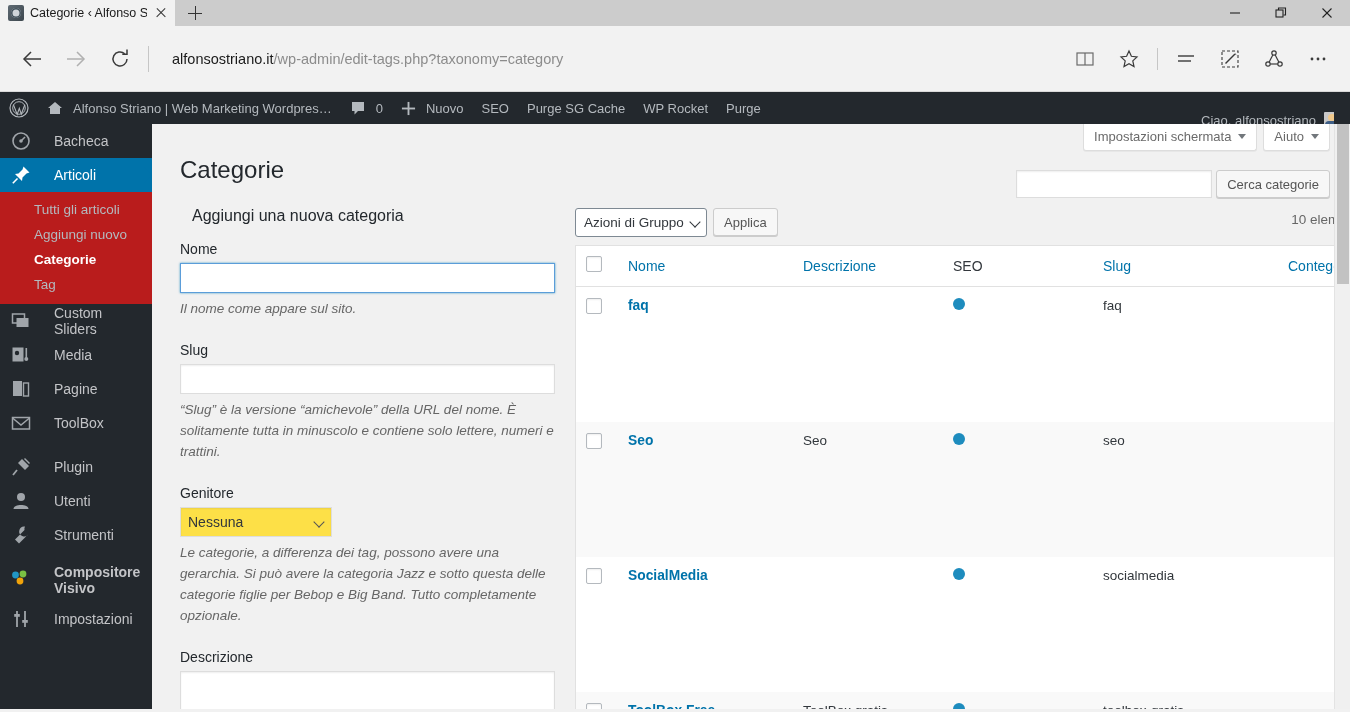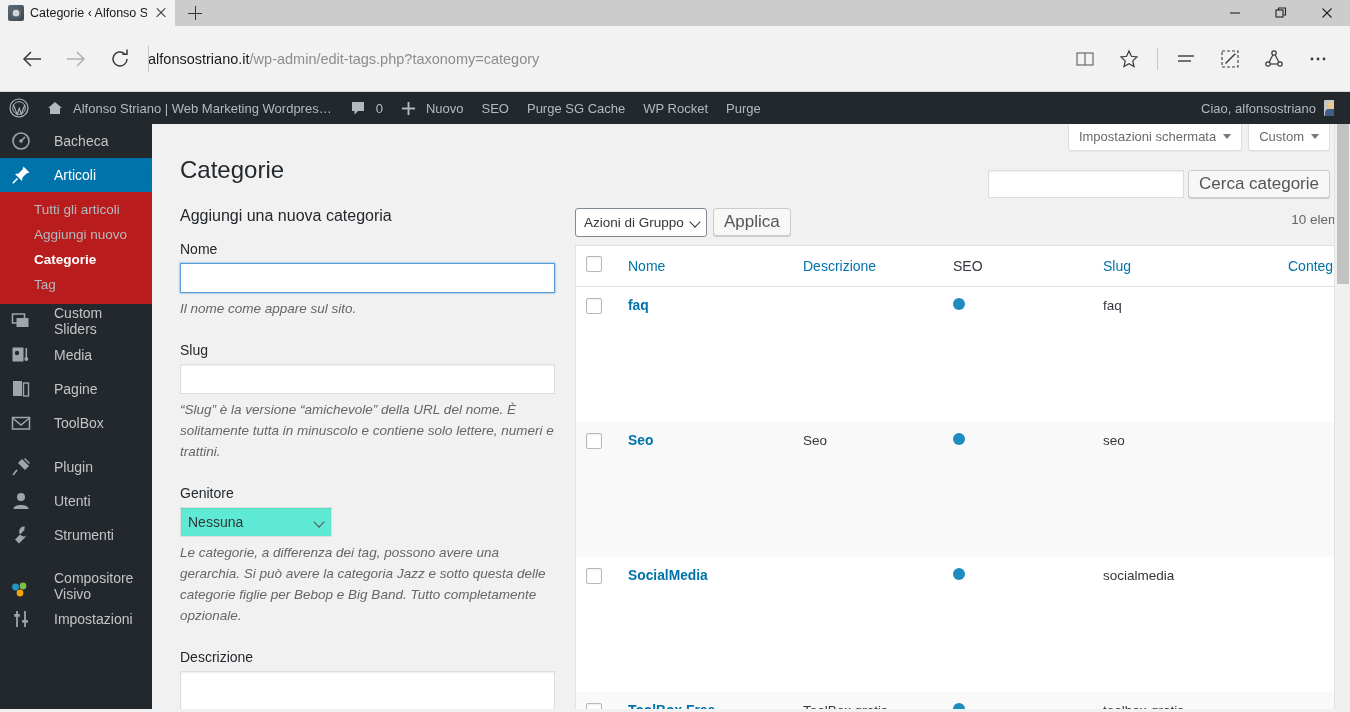--- a/index.html
+++ b/index.html
@@ -78,21 +78,21 @@
     height: 66px; background: #f2f2f2; display: flex; align-items: center;
     padding: 0 10px; gap: 0px; border-bottom: 1px solid #d9d9d9;
   }
   .navbtn {
     width: 44px; height: 44px; display: flex; align-items: center; justify-content: center;
     cursor: pointer; color: #4d4d4d;
   }
   .navbtn.disabled { color: #b5b5b5; }
   .urlwrap {
     flex: 1 1 auto; display: flex; align-items: center; height: 44px;
-    margin-left: 6px; padding-left: 0; position: relative;
+    margin-left: 6px; padding-left: 24px; position: relative;
   }
   .urlwrap::before {
     content: ""; position: absolute; left: 0; top: 9px; bottom: 9px; width: 1px;
     background: #c6c6c6;
   }
   .url {
     font-size: 14.5px; color: #8c8c8c; white-space: nowrap;
     font-family: "Liberation Sans", sans-serif;
   }
   .url b { color: #1a1a1a; font-weight: normal; }
@@ -105,21 +105,21 @@
   .adminbar {
     height: 32px; background: #23282d; display: flex; align-items: center;
     color: #b4b9be; font-size: 13px; position: relative;
   }
   .ab-item {
     display: flex; align-items: center; gap: 10px; height: 32px;
     padding: 0 9px; cursor: pointer; white-space: nowrap;
   }
   .ab-logo { width: 20px; height: 20px; display: block; }
   .ab-right {
-    position: absolute; right: 0; top: 0; height: 32px;
+    position: absolute; right: 0; top: 12px; height: 32px;
     display: flex; align-items: center; padding-right: 10px; gap: 8px;
     color: #b4b9be; font-size: 13px;
   }
   .ab-avatar {
     width: 16px; height: 16px; border-radius: 1px; background: #c8c8c8;
     position: relative; overflow: hidden; flex: 0 0 16px;
   }
   .ab-avatar::before {
     content: ""; position: absolute; left: 4px; top: 2px; width: 8px; height: 7px;
     border-radius: 50%; background: #f0c88a;
@@ -141,21 +141,21 @@
     display: flex; align-items: center; gap: 23px; height: 34px;
     padding: 0 9px 0 11px; color: #c3c4c7; cursor: pointer; position: relative;
   }
   .menu-top.current {
     background: #0073aa; color: #fff; font-weight: normal;
   }
   .menu-top.current::after {
     content: ""; position: absolute; right: -8px; top: 50%; margin-top: -8px;
     border: 8px solid transparent; border-left-color: #0073aa;
   }
-  .menu-top.two-line { height: 50px; align-items: flex-end; padding-top: 6px; }
+  .menu-top.two-line { height: 50px; align-items: center; padding-top: 6px; font-weight: bold; }
   .menu-top .mlabel { line-height: 1.15; }
   .menu-icon { width: 20px; height: 20px; flex: 0 0 20px; display: block; }
   .submenu { background: #b91c1c; padding: 5px 0 7px; }
   .submenu-item {
     padding: 5px 11px 5px 34px; font-size: 13.5px; color: #b4b9be; cursor: pointer;
   }
   .submenu-item.current { color: #fff; font-weight: bold; }
   .menu-gap { height: 10px; }
 
   
@@ -185,52 +185,52 @@
   .searchbox {
     position: absolute; right: 20px; top: 46px; display: flex; gap: 4px;
   }
   .searchbox input {
     width: 196px; height: 28px; border: 1px solid #ddd; background: #fff;
     box-shadow: inset 0 1px 2px rgba(0,0,0,0.07); padding: 0 8px; font-size: 14px;
     color: #32373c; outline: none; border-radius: 0;
   }
   .btn-secondary {
     height: 28px; background: #f7f7f7; border: 1px solid #ccc;
-    border-radius: 3px; color: #555; font-size: 17px; padding: 0 10px;
+    border-radius: 3px; color: #555; font-size: 13px; padding: 0 10px;
     cursor: pointer; box-shadow: 0 1px 0 #ccc; white-space: nowrap;
     font-family: "Liberation Sans", sans-serif;
   }
 
   .col-container { display: flex; gap: 0; margin-top: 18px; }
   .col-left { width: 390px; flex: 0 0 390px; padding-right: 10px; }
   .col-right { flex: 1 1 auto; padding-left: 5px; }
 
   h2.form-title {
-    font-size: 16px; font-weight: normal; color: #23282d; margin: 0 0 14px;
+    font-size: 16px; font-weight: normal; color: #23282d; margin: 0 12px 14px;
     padding: 0;
   }
   .form-field { margin-bottom: 20px; }
   .form-field label {
     display: block; font-size: 14px; color: #23282d; padding: 2px 0 6px;
   }
   .form-field input[type=text] {
     width: 375px; height: 30px; border: 1px solid #ddd; background: #fff;
     box-shadow: inset 0 1px 2px rgba(0,0,0,0.07); padding: 0 8px;
     font-size: 14px; color: #32373c; outline: none; border-radius: 0;
   }
   .form-field input.focused {
     border-color: #5b9dd9; box-shadow: 0 0 2px rgba(30,140,190,.8);
   }
   .form-field textarea {
     width: 375px; height: 108px; border: 1px solid #ddd; background: #fff;
     box-shadow: inset 0 1px 2px rgba(0,0,0,0.07); padding: 6px 8px;
     font-size: 14px; color: #32373c; outline: none; resize: none; border-radius: 0;
   }
   .form-field select {
-    width: 152px; height: 30px; border: 1px solid #ddd; background: #5eead4;
+    width: 152px; height: 30px; border: 1px solid #ddd; background: #fde047;
     padding: 0 24px 0 7px; font-size: 14px; color: #32373c;
     -webkit-appearance: none; appearance: none; border-radius: 0;
     box-shadow: inset 0 1px 2px rgba(0,0,0,0.07);
     font-family: "Liberation Sans", sans-serif;
   }
   .select-wrap { position: relative; display: inline-block; }
   .select-wrap::after {
     content: ""; position: absolute; right: 9px; top: 11px;
     width: 7px; height: 7px; border-right: 1.6px solid #555;
     border-bottom: 1.6px solid #555; transform: rotate(45deg);
@@ -572,21 +572,21 @@
     </div>
 
     <div class="wpcontent">
 
       <div class="screen-meta-links">
         <div class="meta-toggle">
           <span>Impostazioni schermata</span>
           <span class="caret-down"></span>
         </div>
         <div class="meta-toggle">
-          <span>Custom</span>
+          <span>Aiuto</span>
           <span class="caret-down"></span>
         </div>
       </div>
 
       <div class="wrap">
         <h1 class="page-title">Categorie</h1>
 
         <div class="searchbox">
           <input type="text" value="" placeholder="" style="">
           <button class="btn-secondary">Cerca categorie</button>

